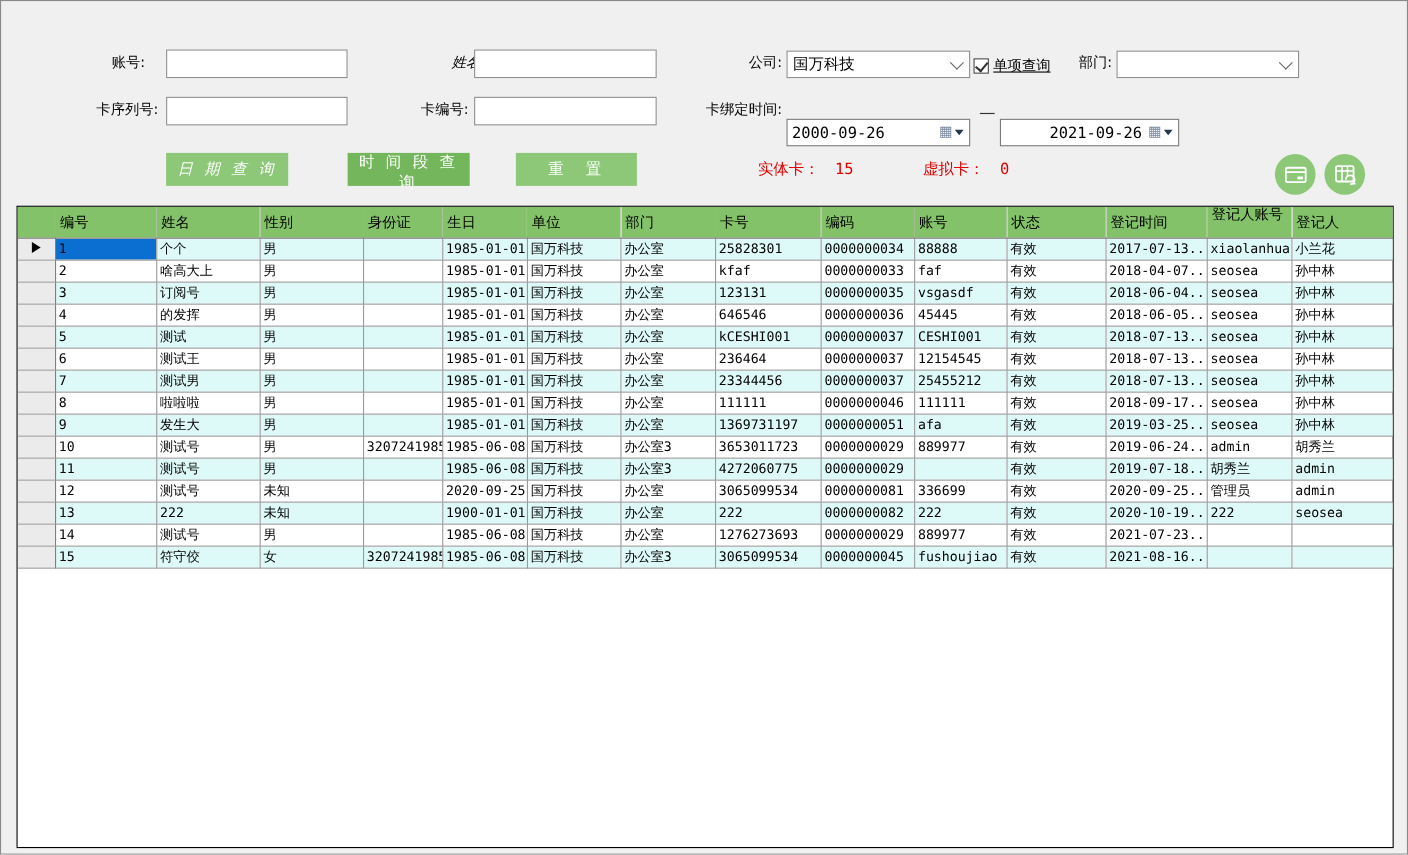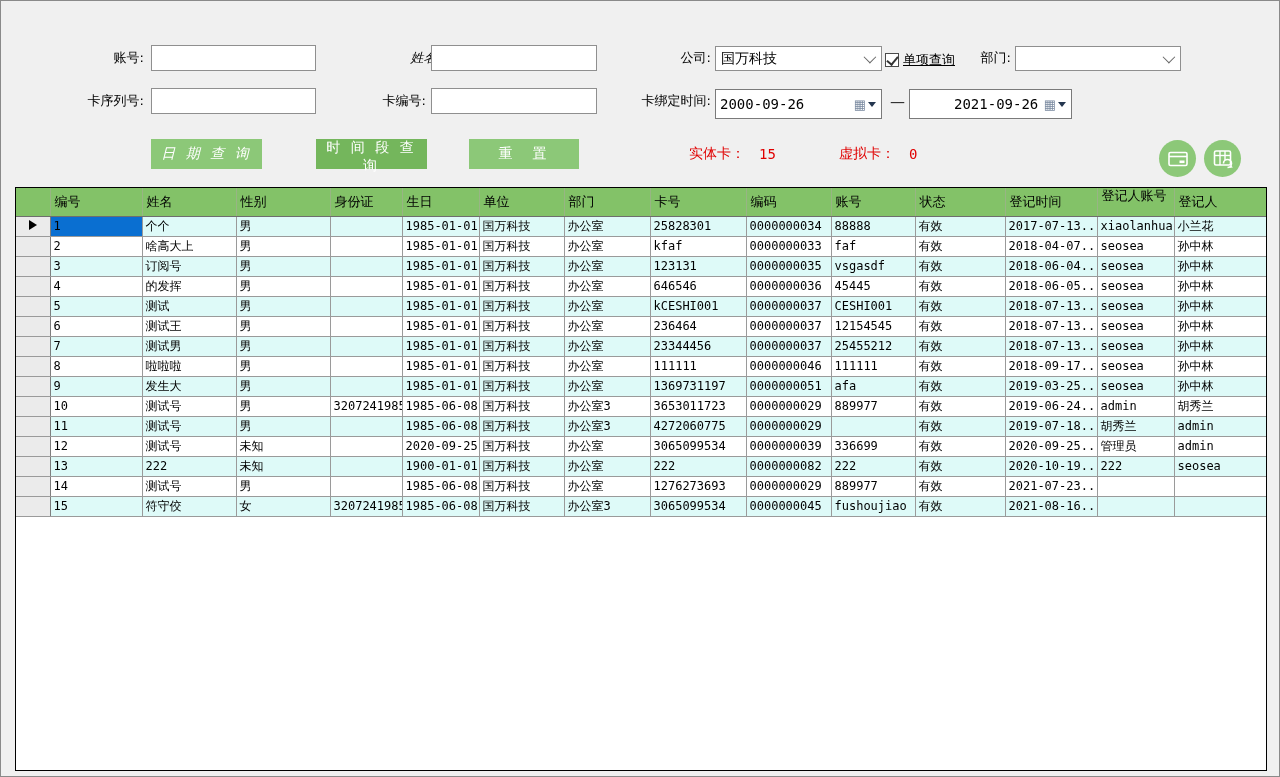--- a/index.html
+++ b/index.html
@@ -27,21 +27,21 @@
   .glyph-max{width:13px;height:13px;border:2px solid #fff;display:block;}
   .glyph-close{color:#fff;font-size:19px;line-height:1;font-weight:200;}
 
   
   .flabel{position:absolute;height:24px;line-height:24px;font-size:13px;color:#000;text-align:right;}
   .tbox{position:absolute;height:26px;background:#fff;border:1px solid #8f8f8f;font-size:13px;
         font-family:"DejaVu Sans Mono","Liberation Mono",monospace;padding:0 4px;color:#000;}
   .combo{position:absolute;height:25px;background:#fff;border:1px solid #8f8f8f;display:flex;align-items:center;cursor:default;}
   .combo .val{flex:1;padding-left:5px;font-size:14px;font-family:"DejaVu Serif","Liberation Serif",serif;white-space:nowrap;overflow:hidden;}
   .chev{width:9px;height:9px;margin-right:8px;border-right:1.5px solid #666;border-bottom:1.5px solid #666;transform:rotate(45deg) translateY(-2px);}
-  .datebox{position:absolute;height:30px;background:#fff;border:1px solid #7a7a7a;display:flex;align-items:center;cursor:default;}
+  .datebox{position:absolute;height:25px;background:#fff;border:1px solid #7a7a7a;display:flex;align-items:center;cursor:default;margin-top:19px;}
   .datebox .val{flex:1;padding-left:4px;font-size:14px;font-family:"DejaVu Sans Mono","Liberation Mono",monospace;}
   .cal-ico{color:#7a8aa0;font-size:13px;line-height:1;margin-right:2px;}
   .dd-arrow{width:0;height:0;border-left:4px solid transparent;border-right:4px solid transparent;border-top:5px solid #24364f;margin-right:5px;}
   .dash{position:absolute;font-size:15px;color:#333;}
   .checkwrap{position:absolute;display:flex;align-items:center;cursor:pointer;}
   .checkbox{width:14px;height:14px;background:#fff;border:1px solid #4a4a4a;position:relative;}
   .checkbox.checked::after{content:"";position:absolute;left:3px;top:0px;width:5px;height:9px;
       border-right:2px solid #333;border-bottom:2px solid #333;transform:rotate(40deg);}
   .checklabel{font-size:13px;margin-left:4px;text-decoration:underline;}
 
@@ -69,21 +69,21 @@
   table.grid th.selcorner{background:var(--green-header);}
   td.selected{background:var(--sel-blue) !important;color:#fff;}
   .rowarrow{display:inline-block;width:0;height:0;border-top:5px solid transparent;border-bottom:5px solid transparent;border-left:8px solid #000;}
 </style>
 </head>
 <body>
 
 <div class="window">
 
 
-  <span class="flabel" style="left:40px;top:45px;width:103px;">账号:</span>
+  <span class="flabel" style="left:28px;top:45px;width:103px;">账号:</span>
   <input class="tbox" style="left: 150px; top: 44px; width: 165px;" value="">
 
   <span class="flabel" style="left:345px;top:45px;width:95px;font-style:italic;">姓名:</span>
   <input class="tbox" style="left: 430px; top: 44px; width: 166px;" value="">
 
   <span class="flabel" style="left:630px;top:45px;width:80px;">公司:</span>
   <div class="combo" style="left:714px;top:45px;width:167px;">
     <span class="val">国万科技</span>
     <span class="chev"></span>
   </div>
@@ -378,21 +378,21 @@
           <tr>
             <td class="rowsel"></td>
             <td>12</td>
             <td>测试号</td>
             <td>未知</td>
             <td></td>
             <td>2020-09-25</td>
             <td>国万科技</td>
             <td>办公室</td>
             <td>3065099534</td>
-            <td>0000000039</td>
+            <td>0000000081</td>
             <td>336699</td>
             <td>有效</td>
             <td>2020-09-25...</td>
             <td>管理员</td>
             <td>admin</td>
           </tr>
           <tr class="alt">
             <td class="rowsel"></td>
             <td>13</td>
             <td>222</td>

